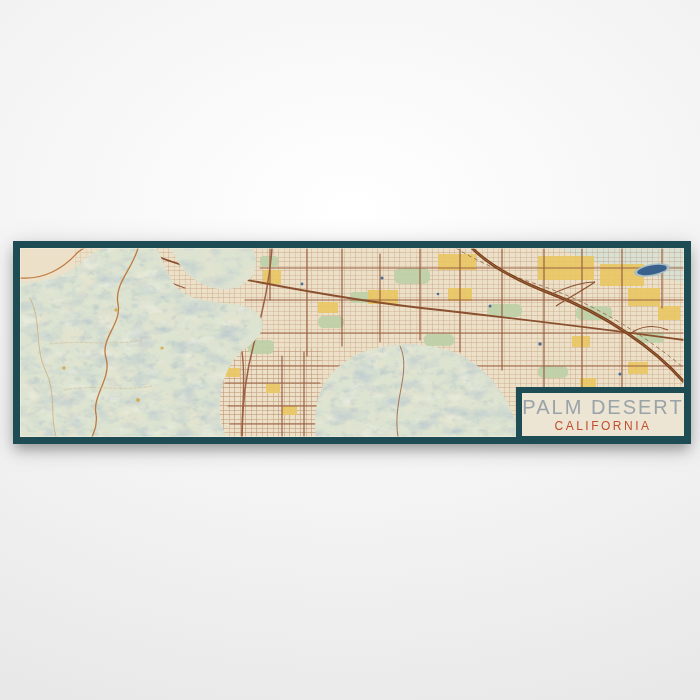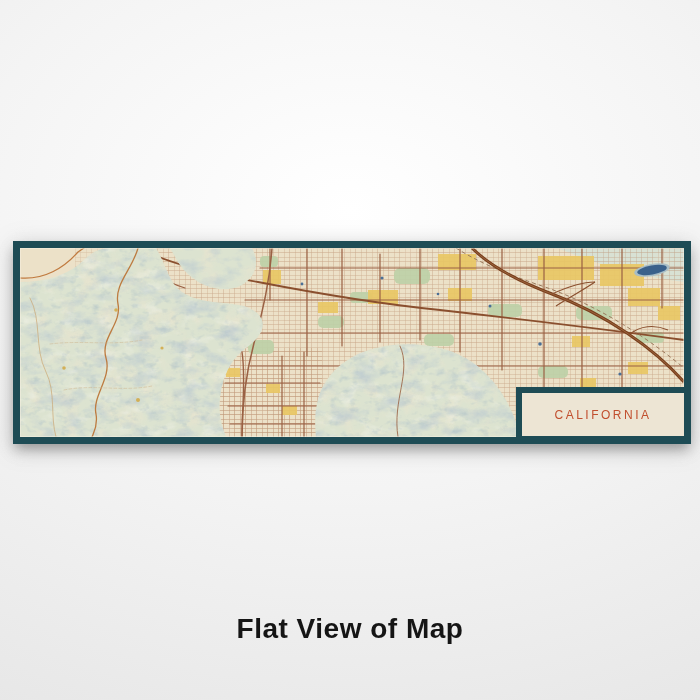--- a/index.html
+++ b/index.html
@@ -201,21 +201,21 @@
         <g fill="#d2a843" opacity="0.85">
           <circle cx="118" cy="152" r="2"></circle>
           <circle cx="96" cy="62" r="1.8"></circle>
           <circle cx="44" cy="120" r="1.8"></circle>
           <circle cx="142" cy="100" r="1.6"></circle>
         </g>
       </svg>
 
       <div class="label-box">
         <div class="label-inner">
+          <div class="label-title">PALM DESERT</div>
           <div class="label-subtitle">CALIFORNIA</div>
         </div>
       </div>
 
     </div>
   </div>
 
-  <div class="caption">Flat View of Map</div>
 </div>
 
 </body></html>

